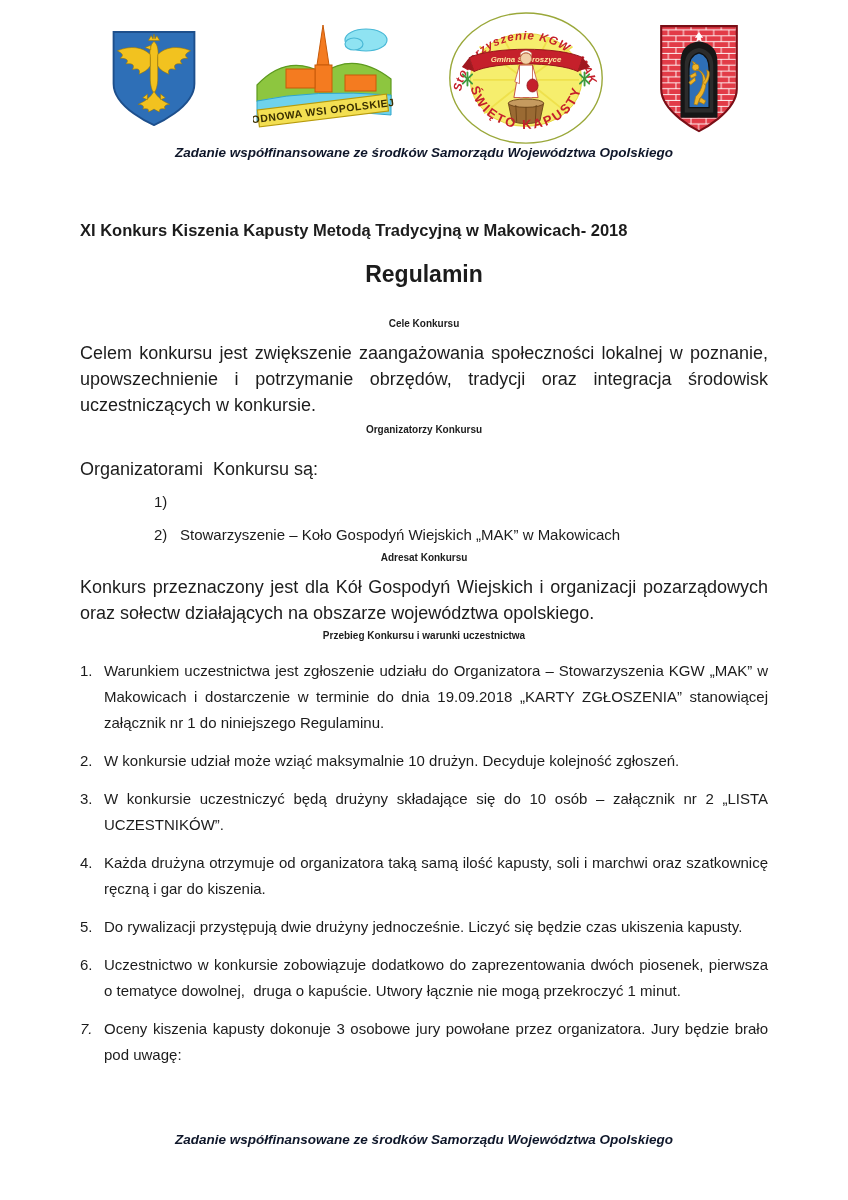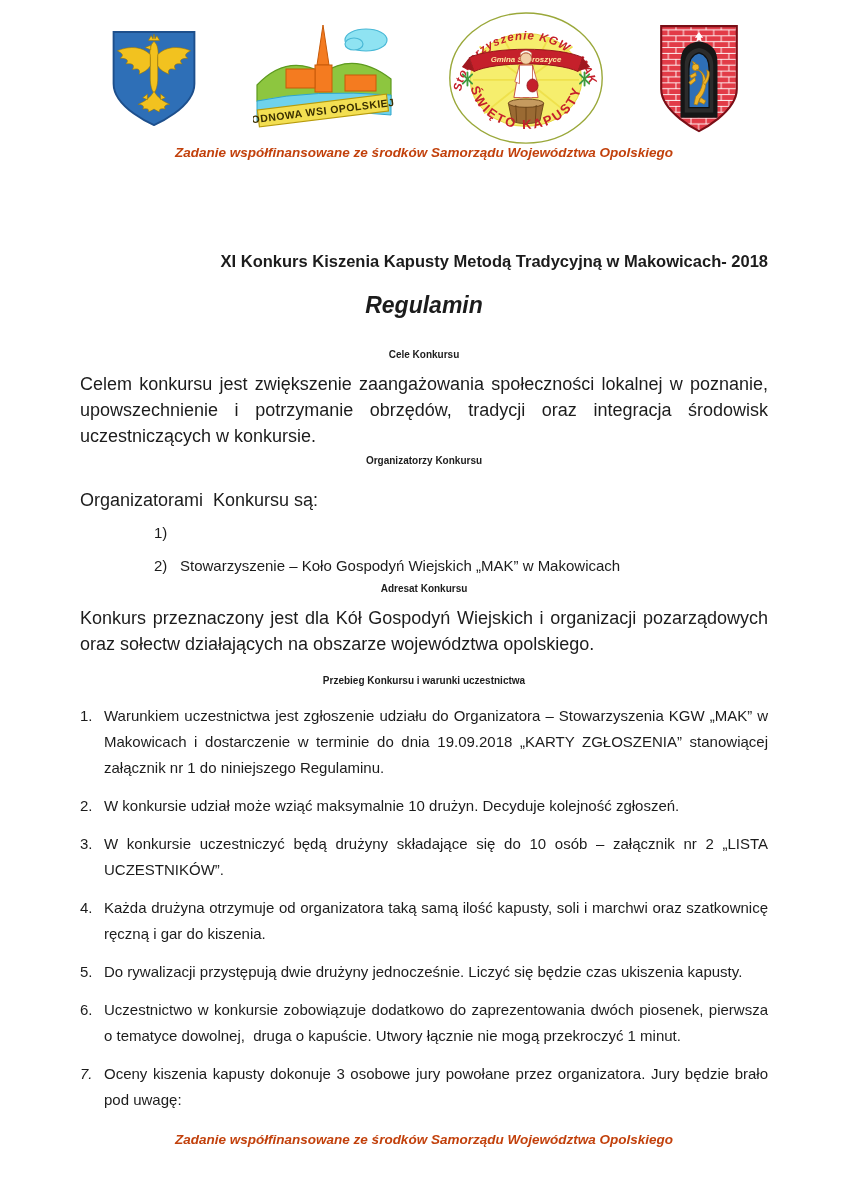--- a/index.html
+++ b/index.html
@@ -9,40 +9,40 @@
   }
   
   .logos-row{
     padding-top:24px;height:114px;display:flex;justify-content:center;
     align-items:center;gap:52px;
   }
   .logo{flex:none;}
   
   .funding-note{
     margin-top:6px;text-align:center;font-weight:bold;font-style:italic;
-    font-size:13.5px;line-height:17px;color:#c2410c;
+    font-size:13.5px;line-height:17px;color:#0f172a;
   }
   .funding-note.footer{
     position:absolute;left:0;right:0;bottom:52px;margin-top:0;
   }
   
   .content{padding:0 80px;}
   .doc-title{
-    margin-top:90px;text-align:right;font-weight:bold;font-size:16.5px;line-height:20px;
+    margin-top:59px;text-align:left;font-weight:bold;font-size:16.5px;line-height:20px;
   }
   .doc-subtitle{
-    margin-top:20px;text-align:center;font-weight:bold;font-size:23px;line-height:28px;font-style:italic;
+    margin-top:20px;text-align:center;font-weight:bold;font-size:23px;line-height:28px;
   }
   .section-heading{
     text-align:center;font-weight:bold;font-size:10px;line-height:20px;
   }
   .h-cele{margin-top:26px;}
   .h-org{margin-top:2px;}
   .h-adresat{}
-  .h-przebieg{margin-top:14px;}
+  .h-przebieg{}
   .para{
     margin-top:6px;font-size:18px;line-height:26px;text-align:justify;white-space:pre-wrap;
   }
   .org-intro{margin-top:16px;text-align:left;}
   .org-list{margin-top:2px;}
   .org-item{display:flex;margin-top:7px;margin-left:74px;font-size:15px;line-height:26px;}
   .org-item .marker{flex:none;width:26px;}
   .num-list{margin-top:12px;}
   .list-item{display:flex;margin-top:12px;font-size:15px;line-height:26px;}
   .list-item .marker{flex:none;width:24px;}

